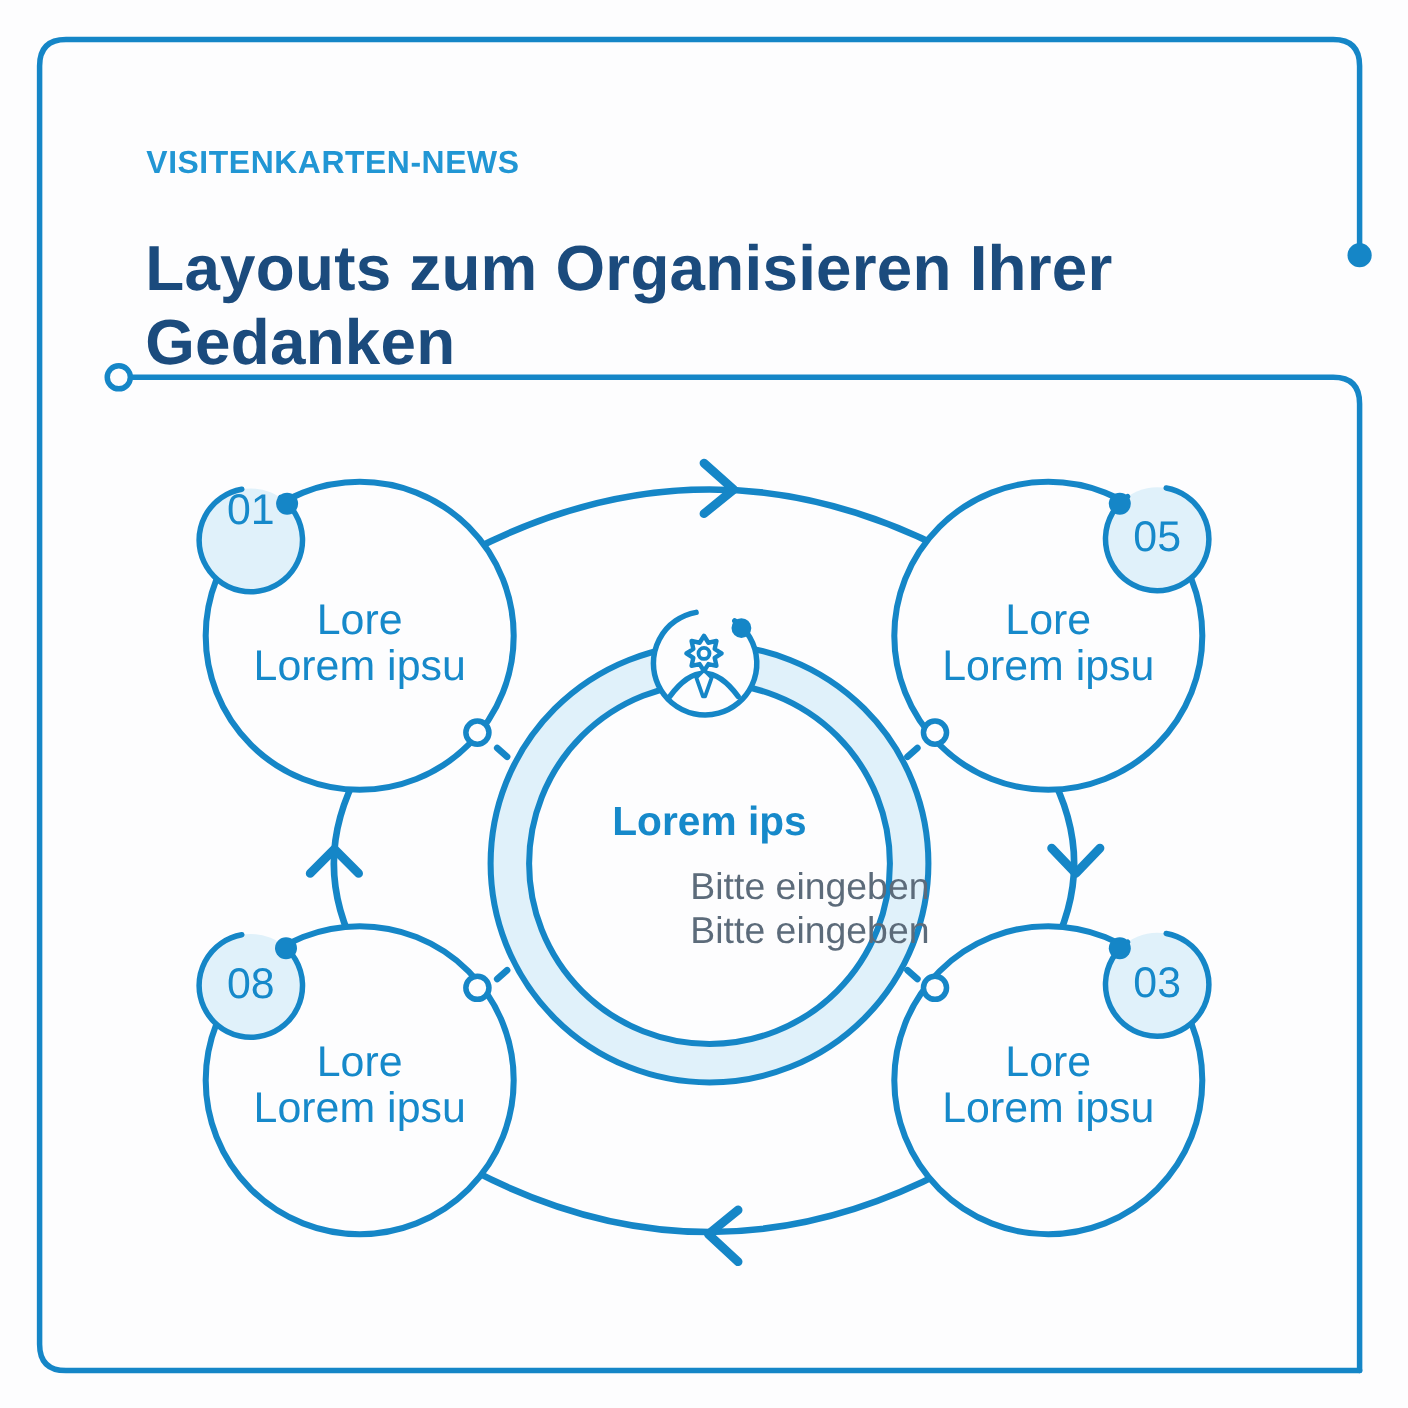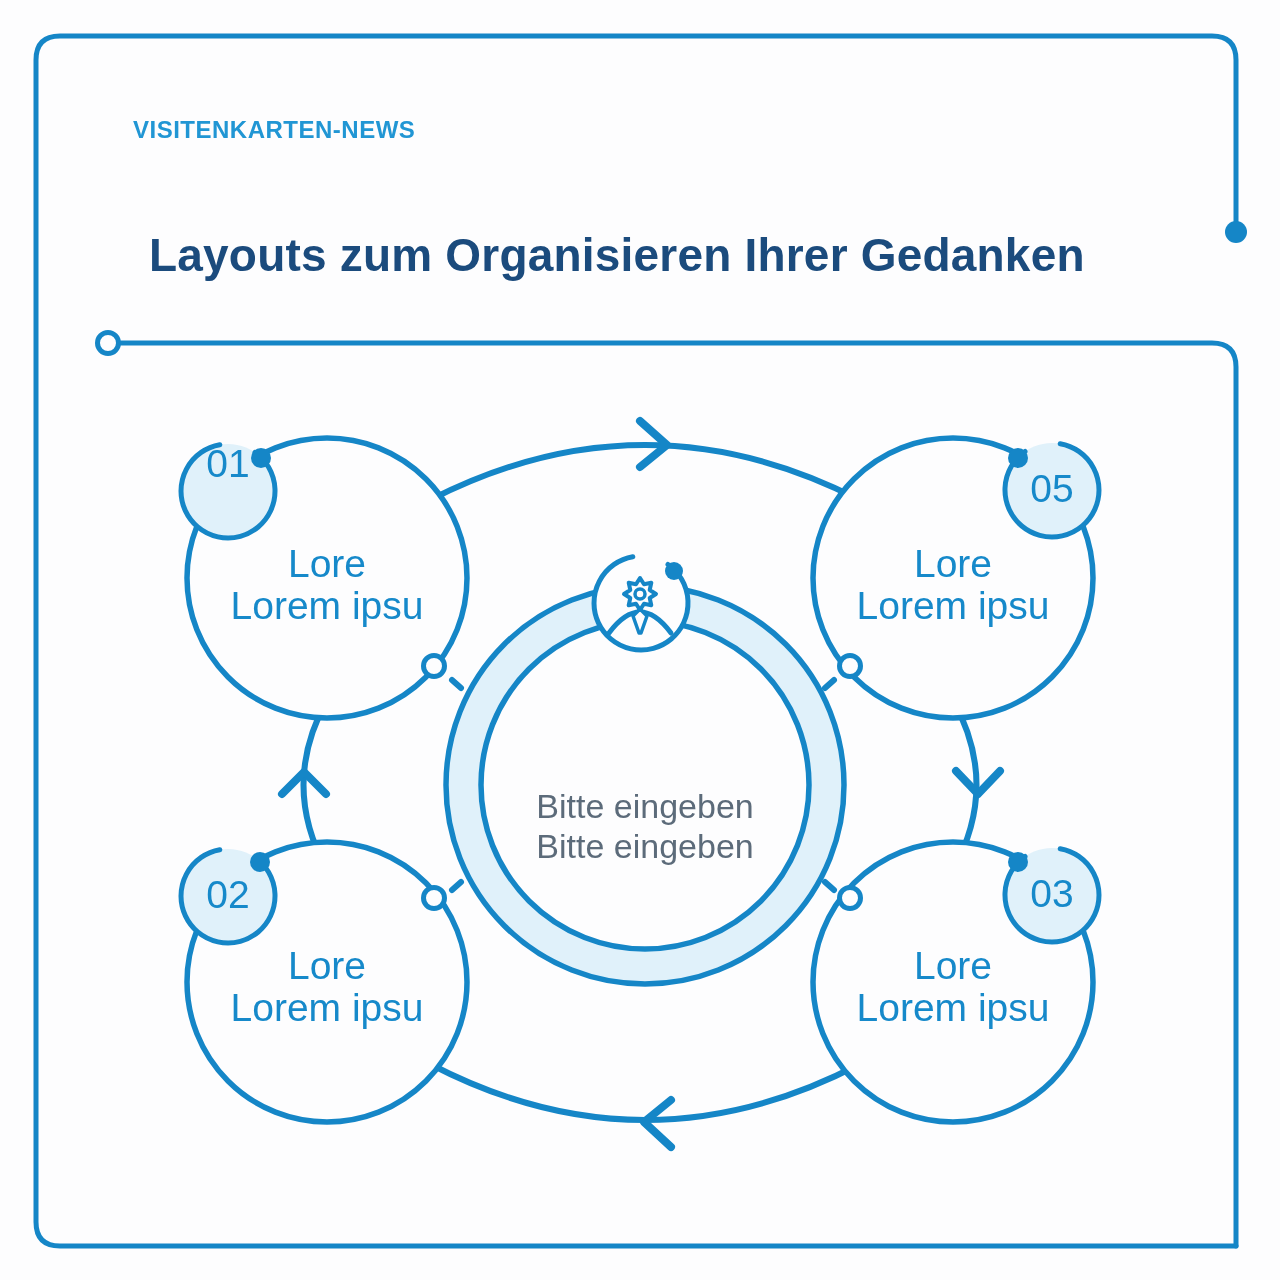--- a/index.html
+++ b/index.html
@@ -11,27 +11,27 @@
   svg.layer{position:absolute;left:0;top:0;width:1280px;height:1280px;}
   
   .s{fill:none;stroke:var(--stroke,#1586c7);stroke-linecap:round;stroke-linejoin:round;}
   .w35{stroke-width:3.5}.w4{stroke-width:4}.w5{stroke-width:5}
   .w55{stroke-width:5.5}.w6{stroke-width:6}.w8{stroke-width:8}
   .f-bg{fill:var(--background,#fdfdfe);}
   .f-light{fill:var(--light-fill,#e0f1fa);}
   .f-dot{fill:var(--stroke,#1586c7);stroke:none;}
   
   .eyebrow{
-    position:absolute;left:133px;top:116px;
-    font-size:24px;font-weight:700;letter-spacing:.5px;
+    position:absolute;left:133px;top:132px;
+    font-size:29px;font-weight:700;letter-spacing:.5px;
     color:var(--eyebrow,#2196d4);
   }
   .title{
-    position:absolute;left:132px;top:211px;margin:17px;
-    font-size:46px;font-weight:700;letter-spacing:.2px;
+    position:absolute;left:132px;top:211px;margin:0;
+    font-size:58px;font-weight:700;letter-spacing:.2px;
     color:var(--title,#1b4b7d);
   }
   .badge-num{
     position:absolute;width:120px;text-align:center;
     font-size:39px;font-weight:500;line-height:1.2;
     color:var(--accent-text,#1689ca);
   }
   .badge-1{left:168px;top:441px}.badge-2{left:992px;top:466px}
   .badge-3{left:992px;top:871px}.badge-4{left:168px;top:872px}
   .step-label{
@@ -44,21 +44,21 @@
   .step-label span{display:block;}
   .center-title{
     position:absolute;left:445px;top:726px;width:400px;text-align:center;
     font-size:37px;font-weight:600;color:var(--accent-text,#1689ca);
   }
   .center-body{
     position:absolute;left:445px;top:786px;width:400px;text-align:center;
     font-size:34px;line-height:40px;font-weight:400;
     color:var(--muted-text,#5c6b7a);
   }
-  .center-body span{display:block;}
+  .center-body span{display:block;text-align:right;}
 </style>
 </head>
 <body>
 
 <div class="canvas">
 
   <svg class="layer" viewBox="0 0 1280 1280">
 
     <g>
       <path class="s w5" d="M1236,232 V60 Q1236,36 1212,36 H60 Q36,36 36,60 V1222 Q36,1246 60,1246 H1236"></path>
@@ -131,37 +131,38 @@
       </g>
     </g>
   </svg>
 
   <div class="eyebrow">VISITENKARTEN-NEWS</div>
   <h1 class="title">Layouts zum Organisieren Ihrer Gedanken</h1>
 
   <div class="badge-num badge-1">01</div>
   <div class="badge-num badge-2">05</div>
   <div class="badge-num badge-3">03</div>
-  <div class="badge-num badge-4">02</div>
+  <div class="badge-num badge-4">08</div>
 
   <div class="step-label label-1">
     <span>Lore</span>
     <span>Lorem ipsu</span>
   </div>
   <div class="step-label label-2">
     <span>Lore</span>
     <span>Lorem ipsu</span>
   </div>
   <div class="step-label label-3">
     <span>Lore</span>
     <span>Lorem ipsu</span>
   </div>
   <div class="step-label label-4">
     <span>Lore</span>
     <span>Lorem ipsu</span>
   </div>
 
+  <div class="center-title">Lorem ips</div>
   <div class="center-body">
     <span>Bitte eingeben</span>
     <span>Bitte eingeben</span>
   </div>
 
 </div>
 
 </body></html>

